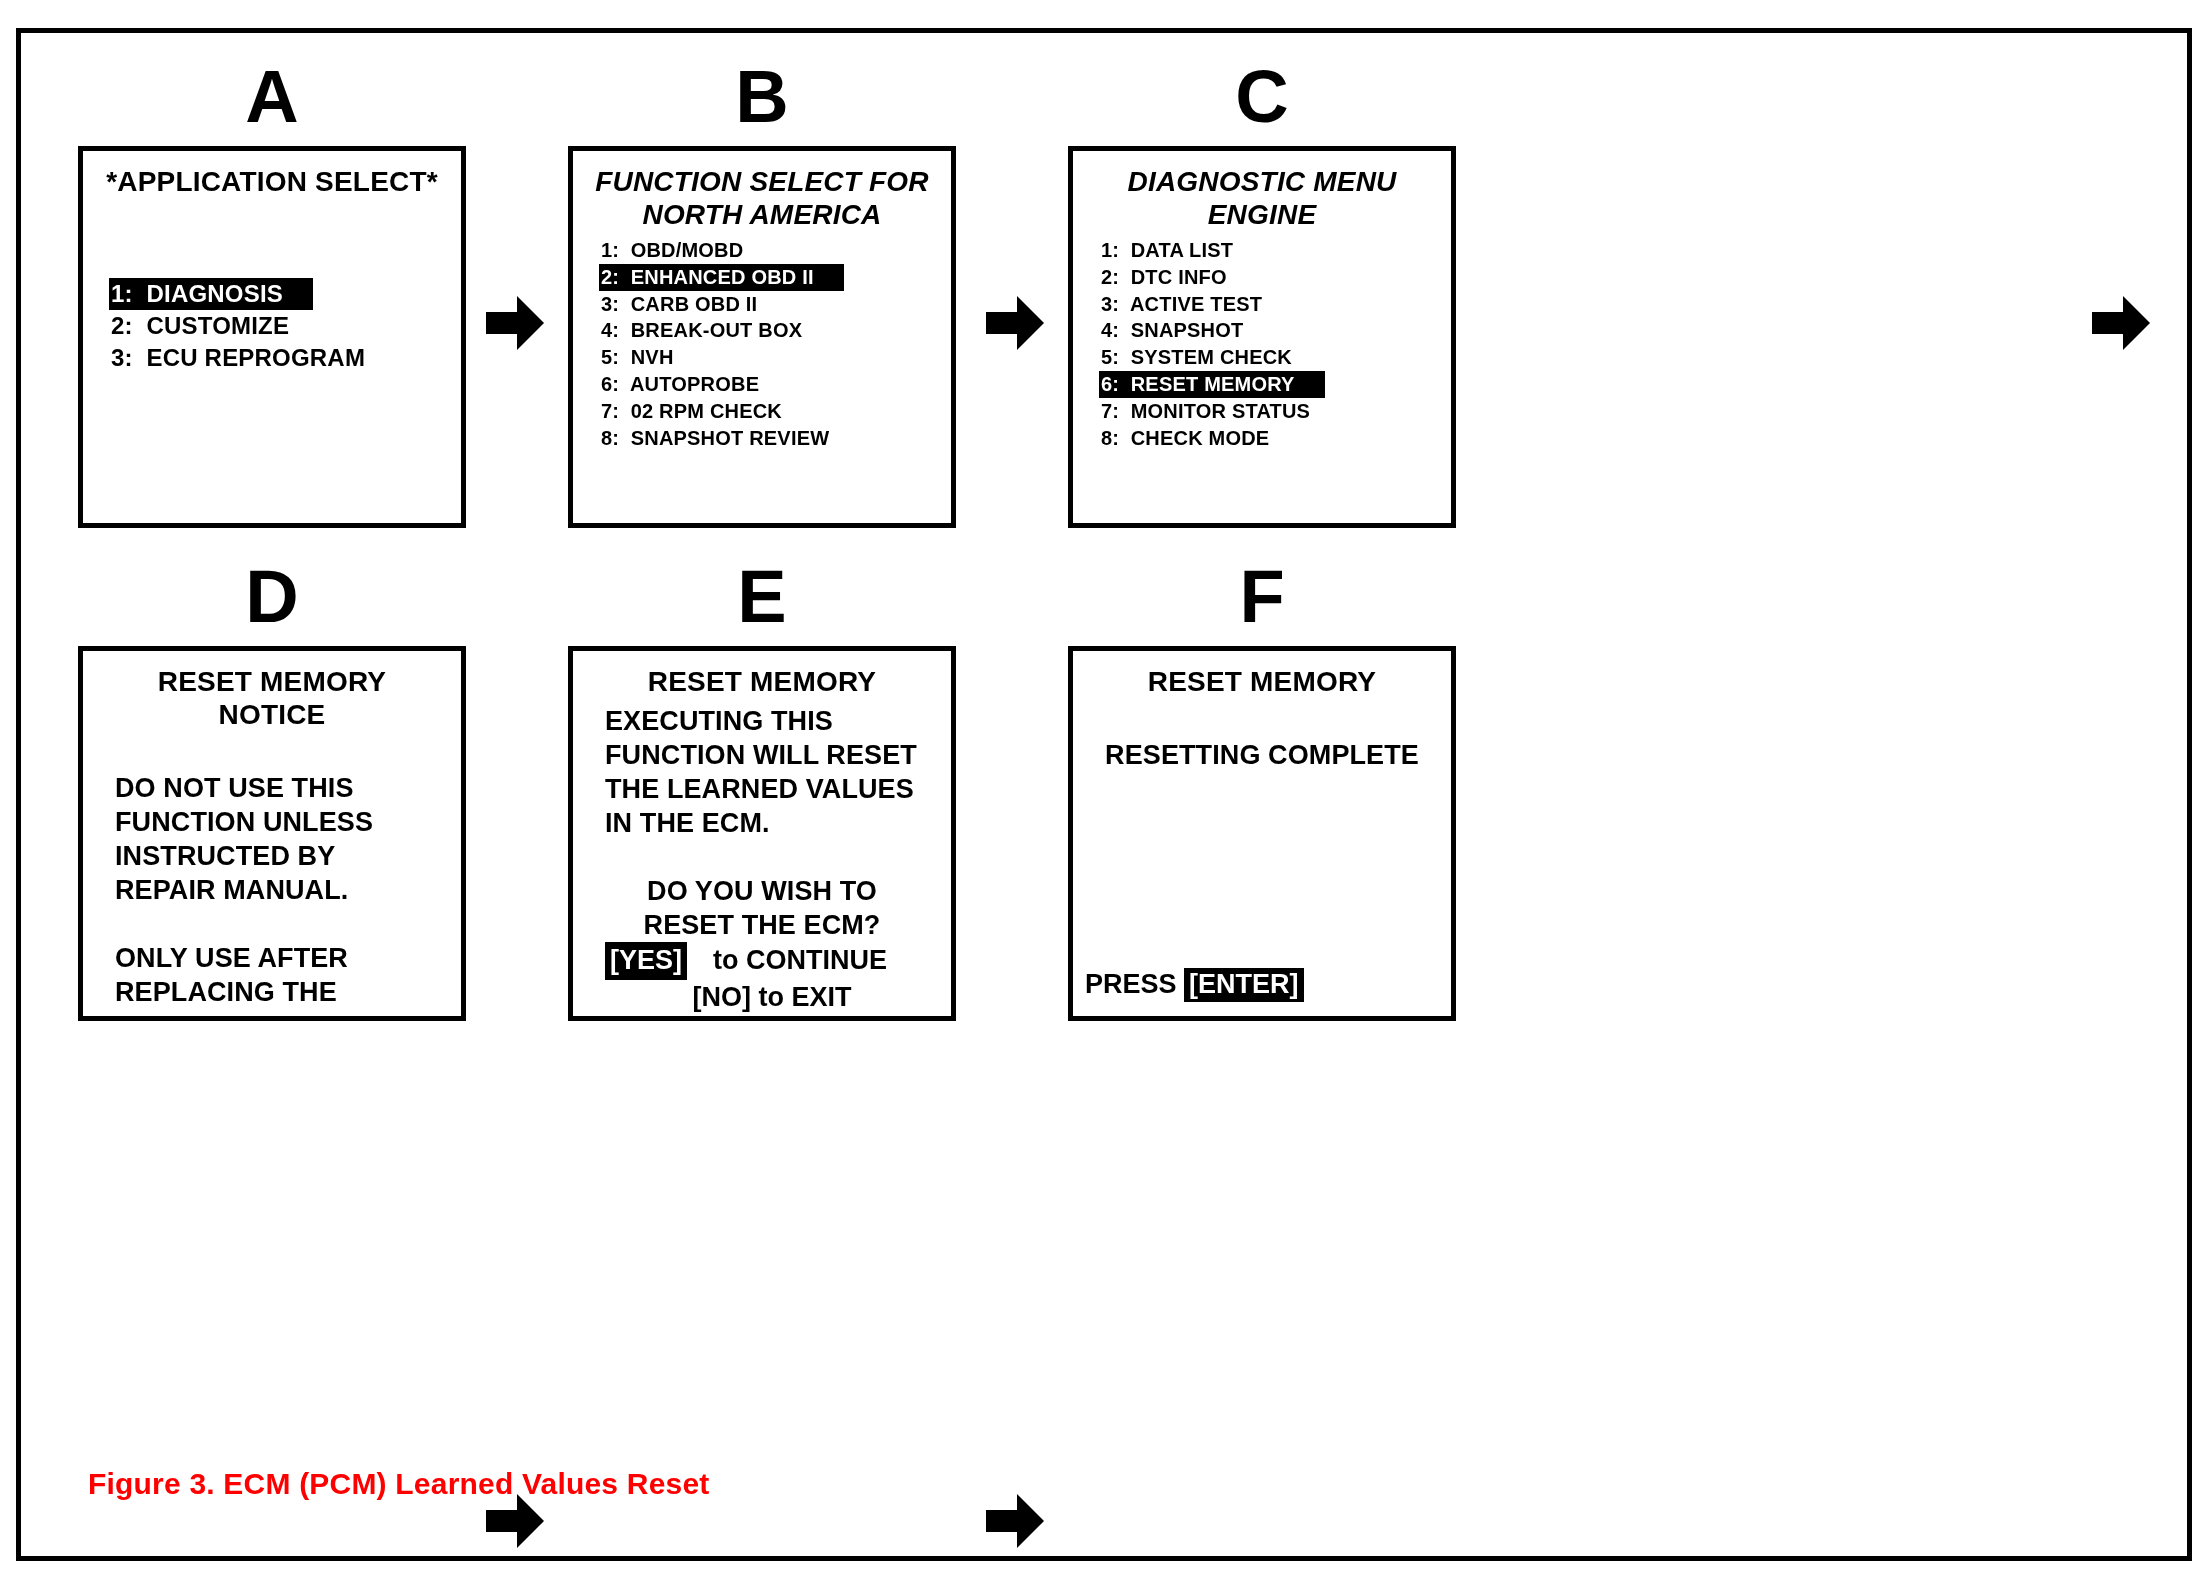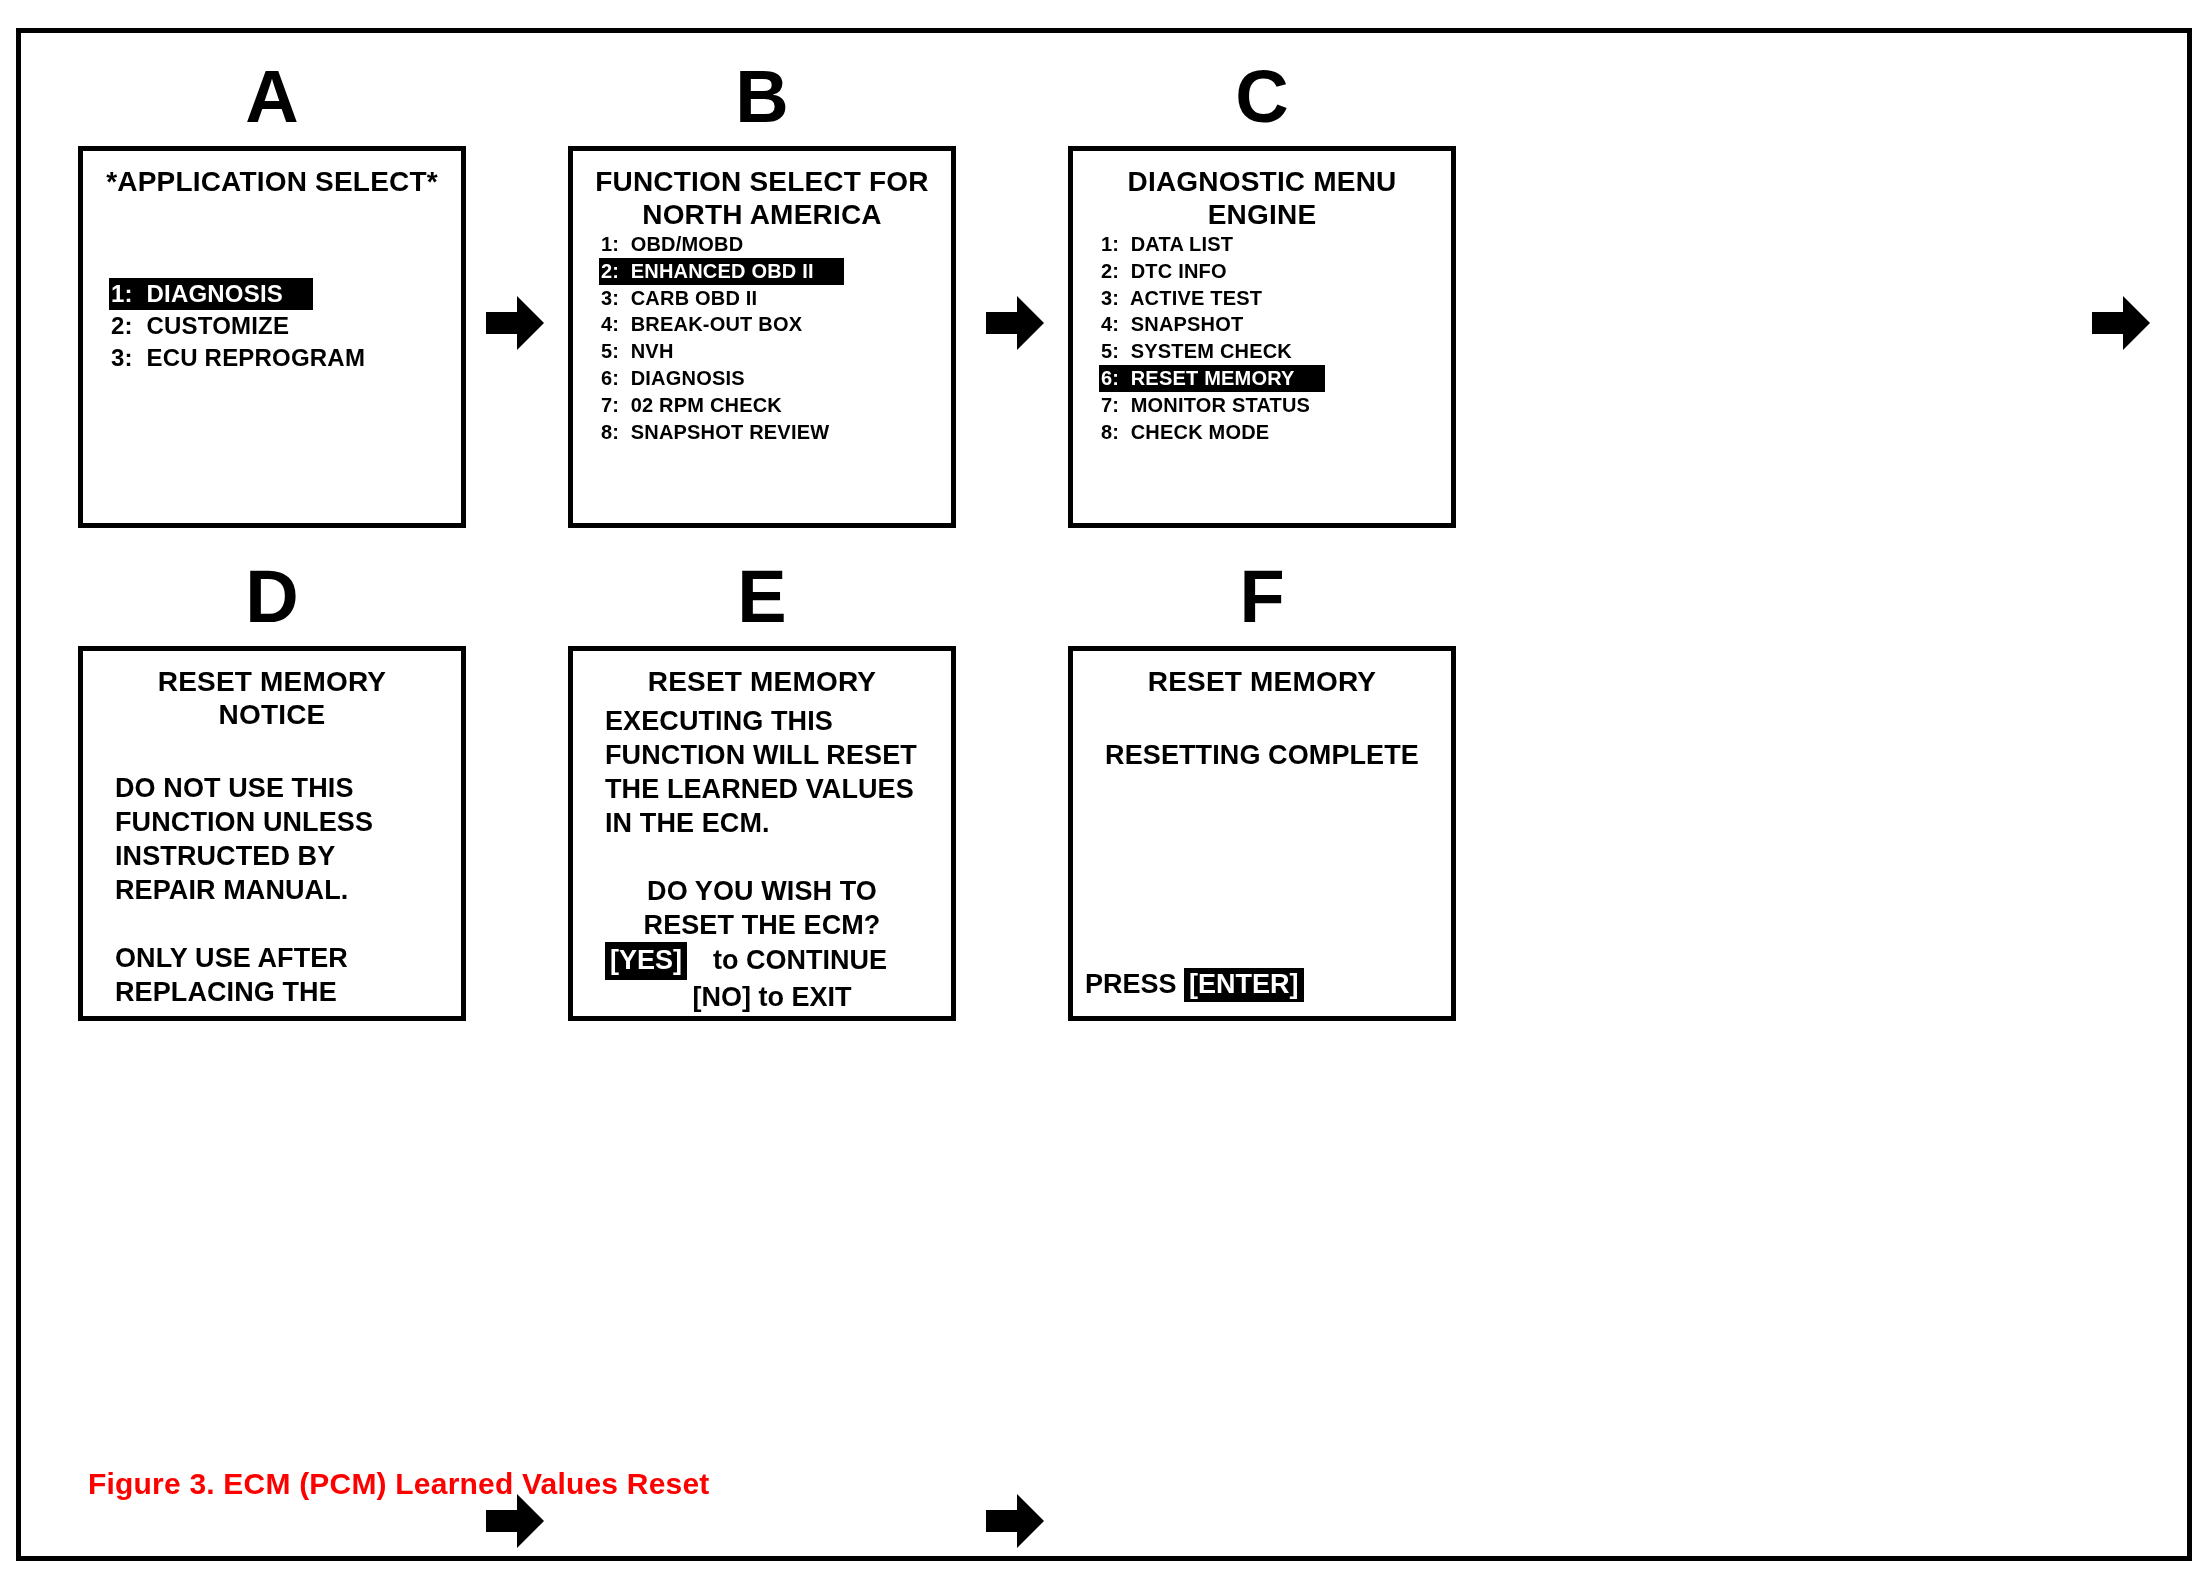--- a/index.html
+++ b/index.html
@@ -73,21 +73,21 @@
   .screen-tall2 { height: 375px; }
 
   .screen-title {
     text-align: center;
     font-size: 28px;
     line-height: 1.18;
     margin: 0 0 6px 0;
     white-space: pre-line;
     letter-spacing: 0.2px;
   }
-  .screen-title.tight { margin-bottom: 0; }
+  .screen-title.tight { margin-bottom: 6px; font-style: italic; }
 
   .menu {
     list-style: none;
     margin: 0;
     padding: 0 0 0 14px;
     font-size: 20px;
     line-height: 1.34;
   }
   .menu li {
     white-space: pre;
@@ -196,21 +196,21 @@
       <div class="panel-letter">B</div>
       <div class="screen screen-tall">
         <div class="screen-title tight">FUNCTION SELECT FOR
 NORTH AMERICA</div>
         <ul class="menu">
           <li>1:  OBD/MOBD</li>
           <li class="selected wide">2:  ENHANCED OBD II</li>
           <li>3:  CARB OBD II</li>
           <li>4:  BREAK-OUT BOX</li>
           <li>5:  NVH</li>
-          <li>6:  DIAGNOSIS</li>
+          <li>6:  AUTOPROBE</li>
           <li>7:  02 RPM CHECK</li>
           <li>8:  SNAPSHOT REVIEW</li>
 
         </ul>
       </div>
     </div>
 
     <div class="arrow ar-2">
       <svg viewBox="0 0 62 62" xmlns="http://www.w3.org/2000/svg" aria-hidden="true">
         <polygon points="2,20 33,20 33,4 60,31 33,58 33,42 2,42" fill="#000"></polygon>

